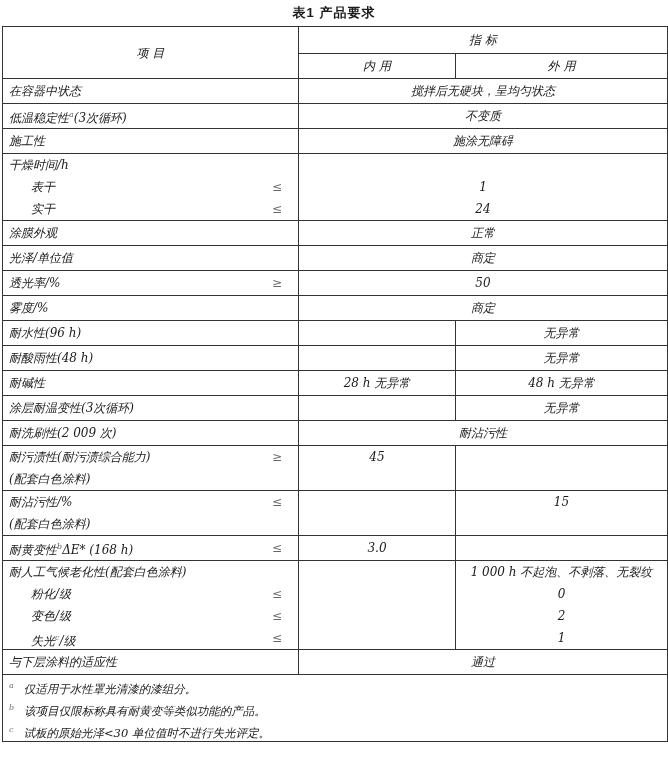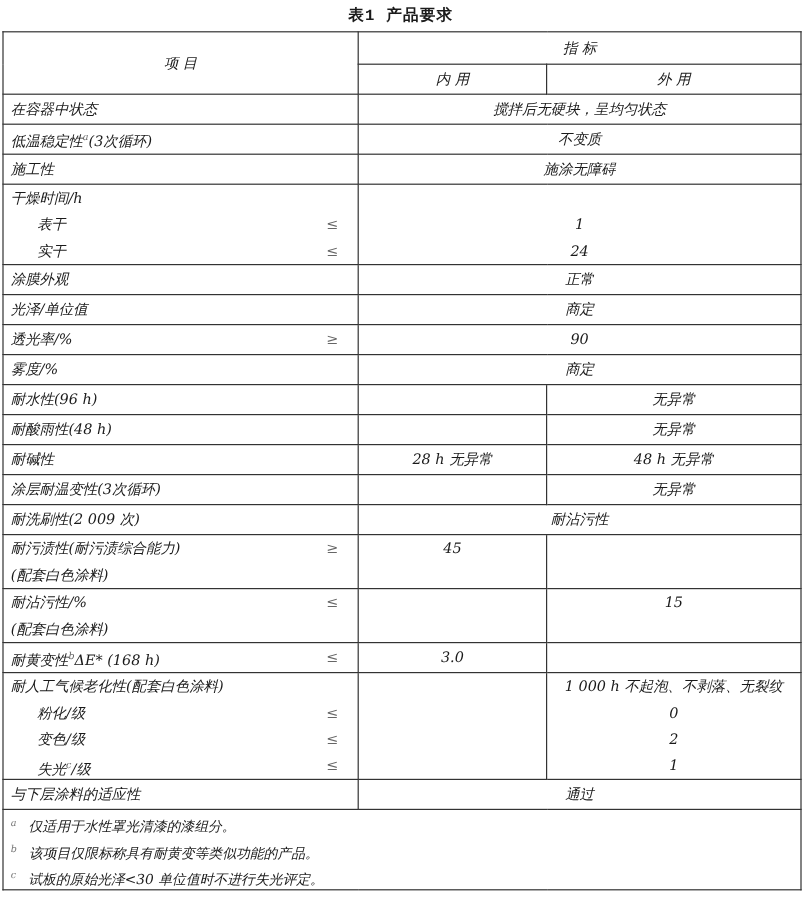--- a/index.html
+++ b/index.html
@@ -3,21 +3,21 @@
 <meta charset="utf-8">
 <style>
   html, body { margin: 0; padding: 0; background: #ffffff; }
   body {
     width: 668px; height: 762px; position: relative; overflow: hidden;
     font-family: "DejaVu Serif", "Liberation Serif", serif;
     color: #1a1a1a; font-size: 12px;
   }
   .title {
     position: absolute; top: 4px; left: 0; width: 668px; text-align: center;
-    font-family: Liberation Mono, monospace;
+    font-family: Liberation Sans, sans-serif;
     font-weight: bold; font-size: 13px; letter-spacing: 1px;
   }
   table.spec {
     position: absolute; top: 26px; left: 2px; width: 665px;
     border-collapse: collapse; table-layout: fixed;
   }
   table.spec td {
     border: 1px solid #333;
     padding: 0 6px; vertical-align: middle; height: 24px;
     font-size: 12px; line-height: 18px; font-style: italic;
@@ -97,21 +97,21 @@
     <td colspan="2" class="c">正常</td>
   </tr>
 
   <tr>
     <td>光泽/单位值</td>
     <td colspan="2" class="c">商定</td>
   </tr>
 
   <tr>
     <td class="item"><span>透光率/%</span><span class="cmp">≥</span></td>
-    <td colspan="2" class="c">90</td>
+    <td colspan="2" class="c">50</td>
   </tr>
 
   <tr>
     <td>雾度/%</td>
     <td colspan="2" class="c">商定</td>
   </tr>
 
   <tr>
     <td>耐水性(96 h)</td>
     <td class="c"></td>

